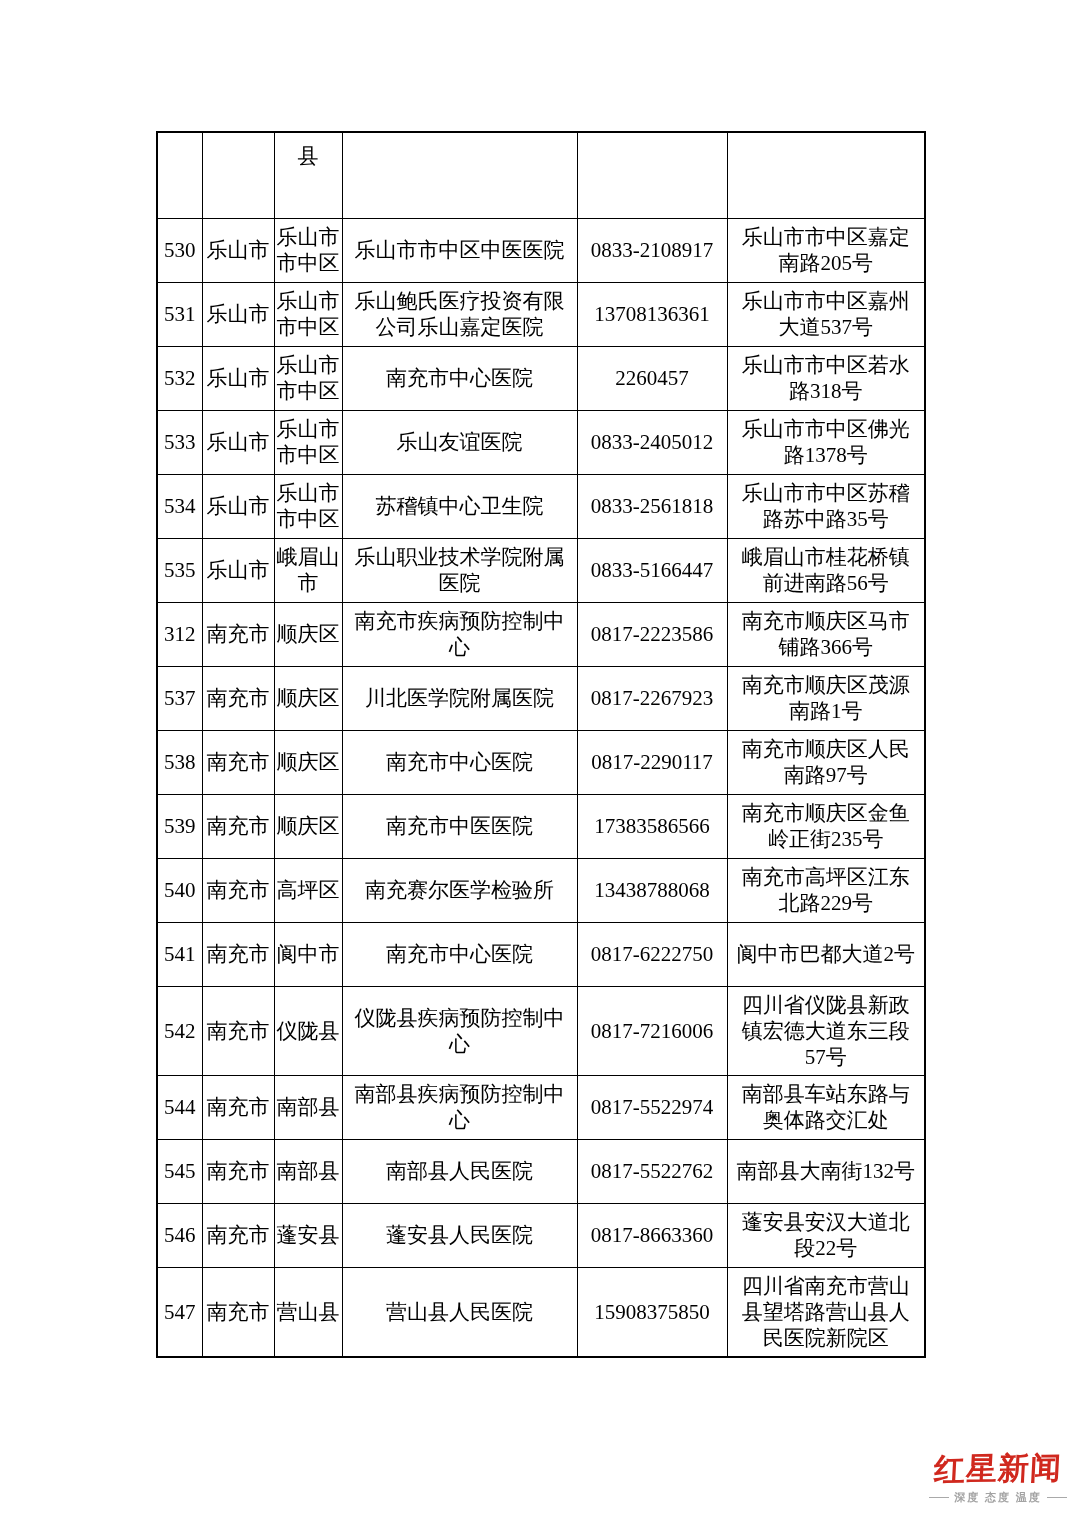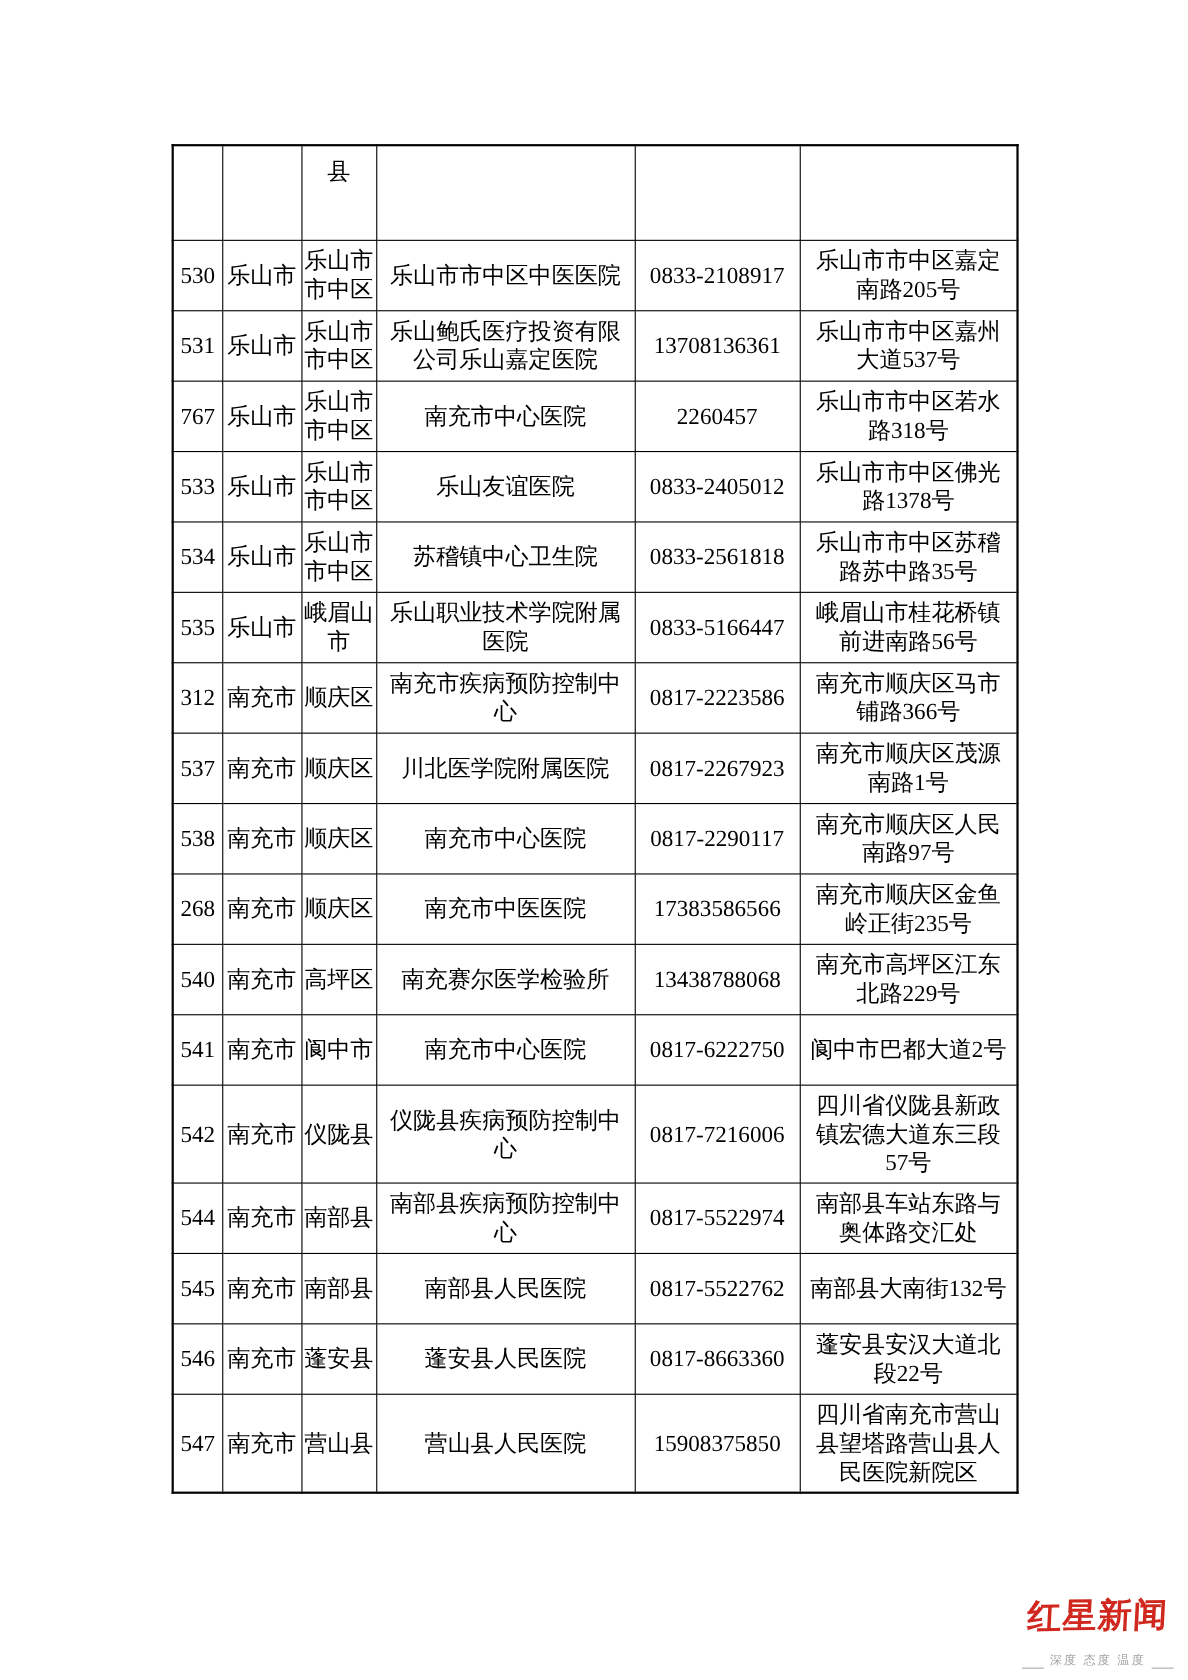--- a/index.html
+++ b/index.html
@@ -53,25 +53,26 @@
   }
   .brand {
     font-weight: bold;
     font-size: 31px;
     line-height: 34px;
     letter-spacing: 1px;
     transform: rotate(-1deg) skewX(-4deg);
     white-space: nowrap;
   }
   .tagline-row {
-    margin-top: 16px;
+    margin-top: 4px;
     display: flex;
-    align-items: flex-end;
+    align-items: center;
     justify-content: center;
     gap: 5px;
+    font-weight: bold;
   }
   .tagline-dash {
     display: inline-block;
     width: 20px;
     height: 0;
     border-top: 1px solid #a9a9a9;
   }
   .tagline {
     font-size: 11px;
     letter-spacing: 2px;
@@ -111,21 +112,21 @@
   </tr>
         <tr>
     <td>531</td>
     <td>乐山市</td>
     <td>乐山市市中区</td>
     <td>乐山鲍氏医疗投资有限公司乐山嘉定医院</td>
     <td>13708136361</td>
     <td>乐山市市中区嘉州大道537号</td>
   </tr>
         <tr>
-    <td>767</td>
+    <td>532</td>
     <td>乐山市</td>
     <td>乐山市市中区</td>
     <td>南充市中心医院</td>
     <td>2260457</td>
     <td>乐山市市中区若水路318号</td>
   </tr>
         <tr>
     <td>533</td>
     <td>乐山市</td>
     <td>乐山市市中区</td>
@@ -167,21 +168,21 @@
   </tr>
         <tr>
     <td>538</td>
     <td>南充市</td>
     <td>顺庆区</td>
     <td>南充市中心医院</td>
     <td>0817-2290117</td>
     <td>南充市顺庆区人民南路97号</td>
   </tr>
         <tr>
-    <td>268</td>
+    <td>539</td>
     <td>南充市</td>
     <td>顺庆区</td>
     <td>南充市中医医院</td>
     <td>17383586566</td>
     <td>南充市顺庆区金鱼岭正街235号</td>
   </tr>
         <tr>
     <td>540</td>
     <td>南充市</td>
     <td>高坪区</td>

